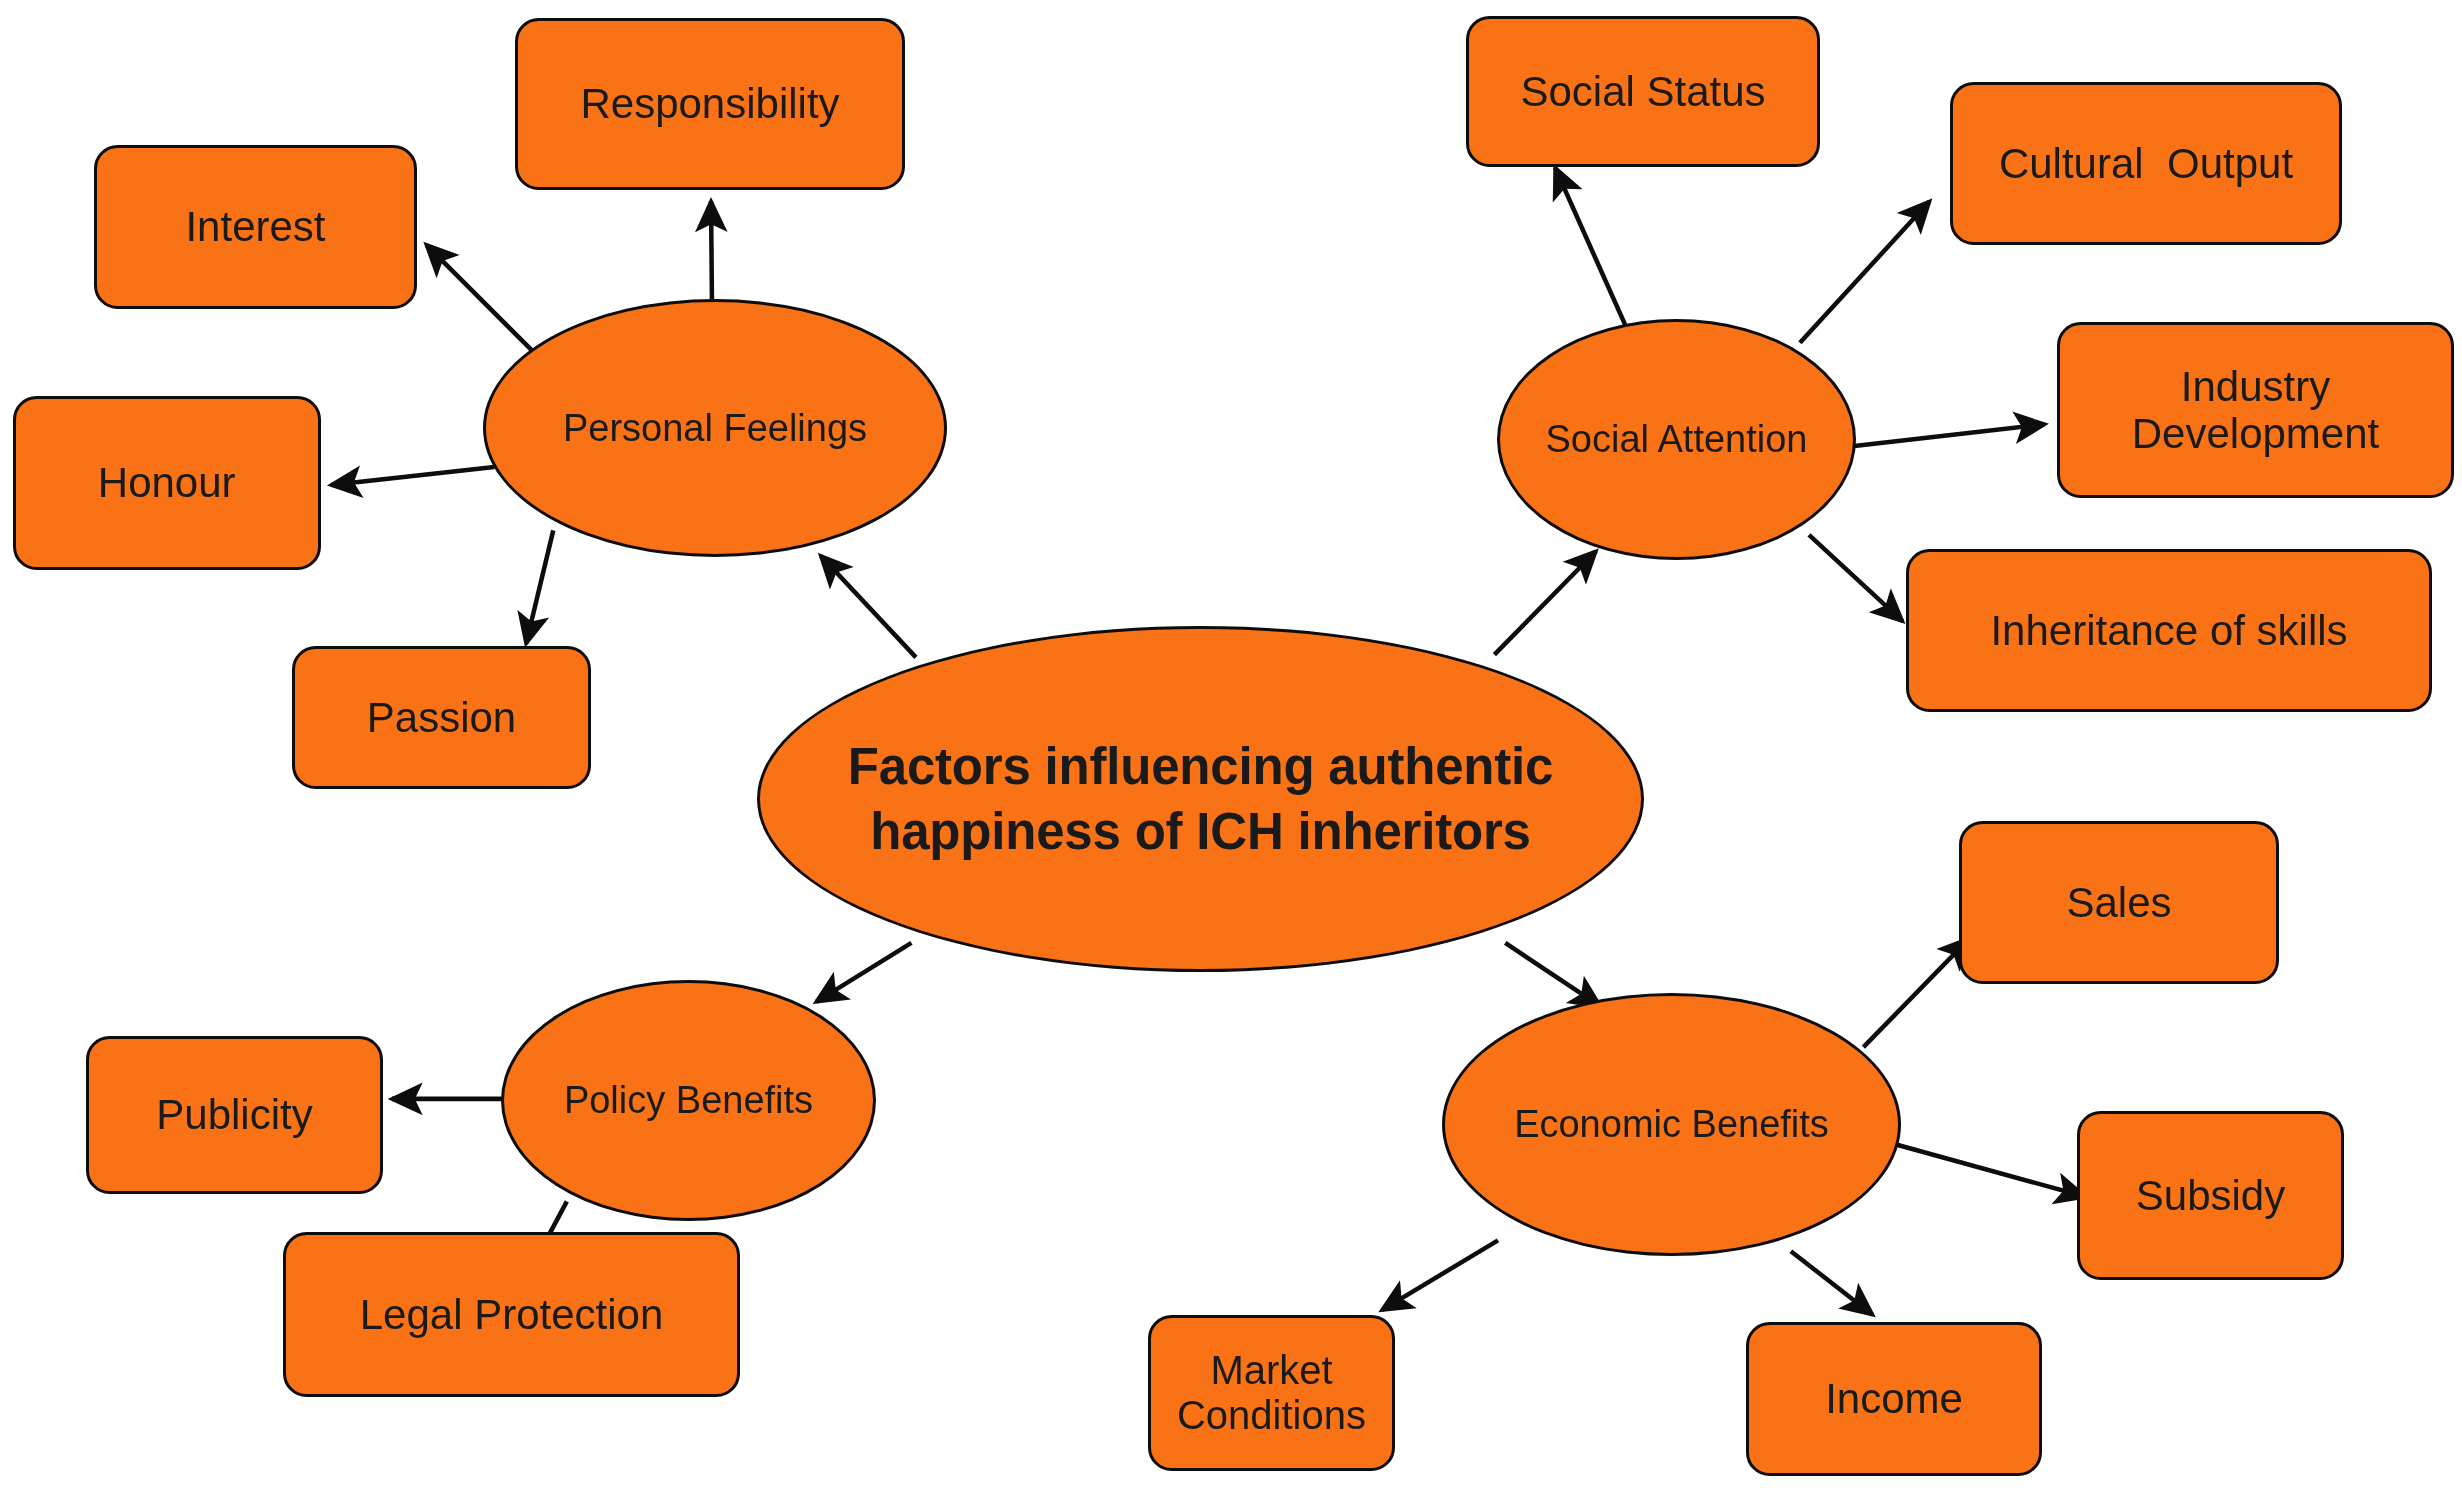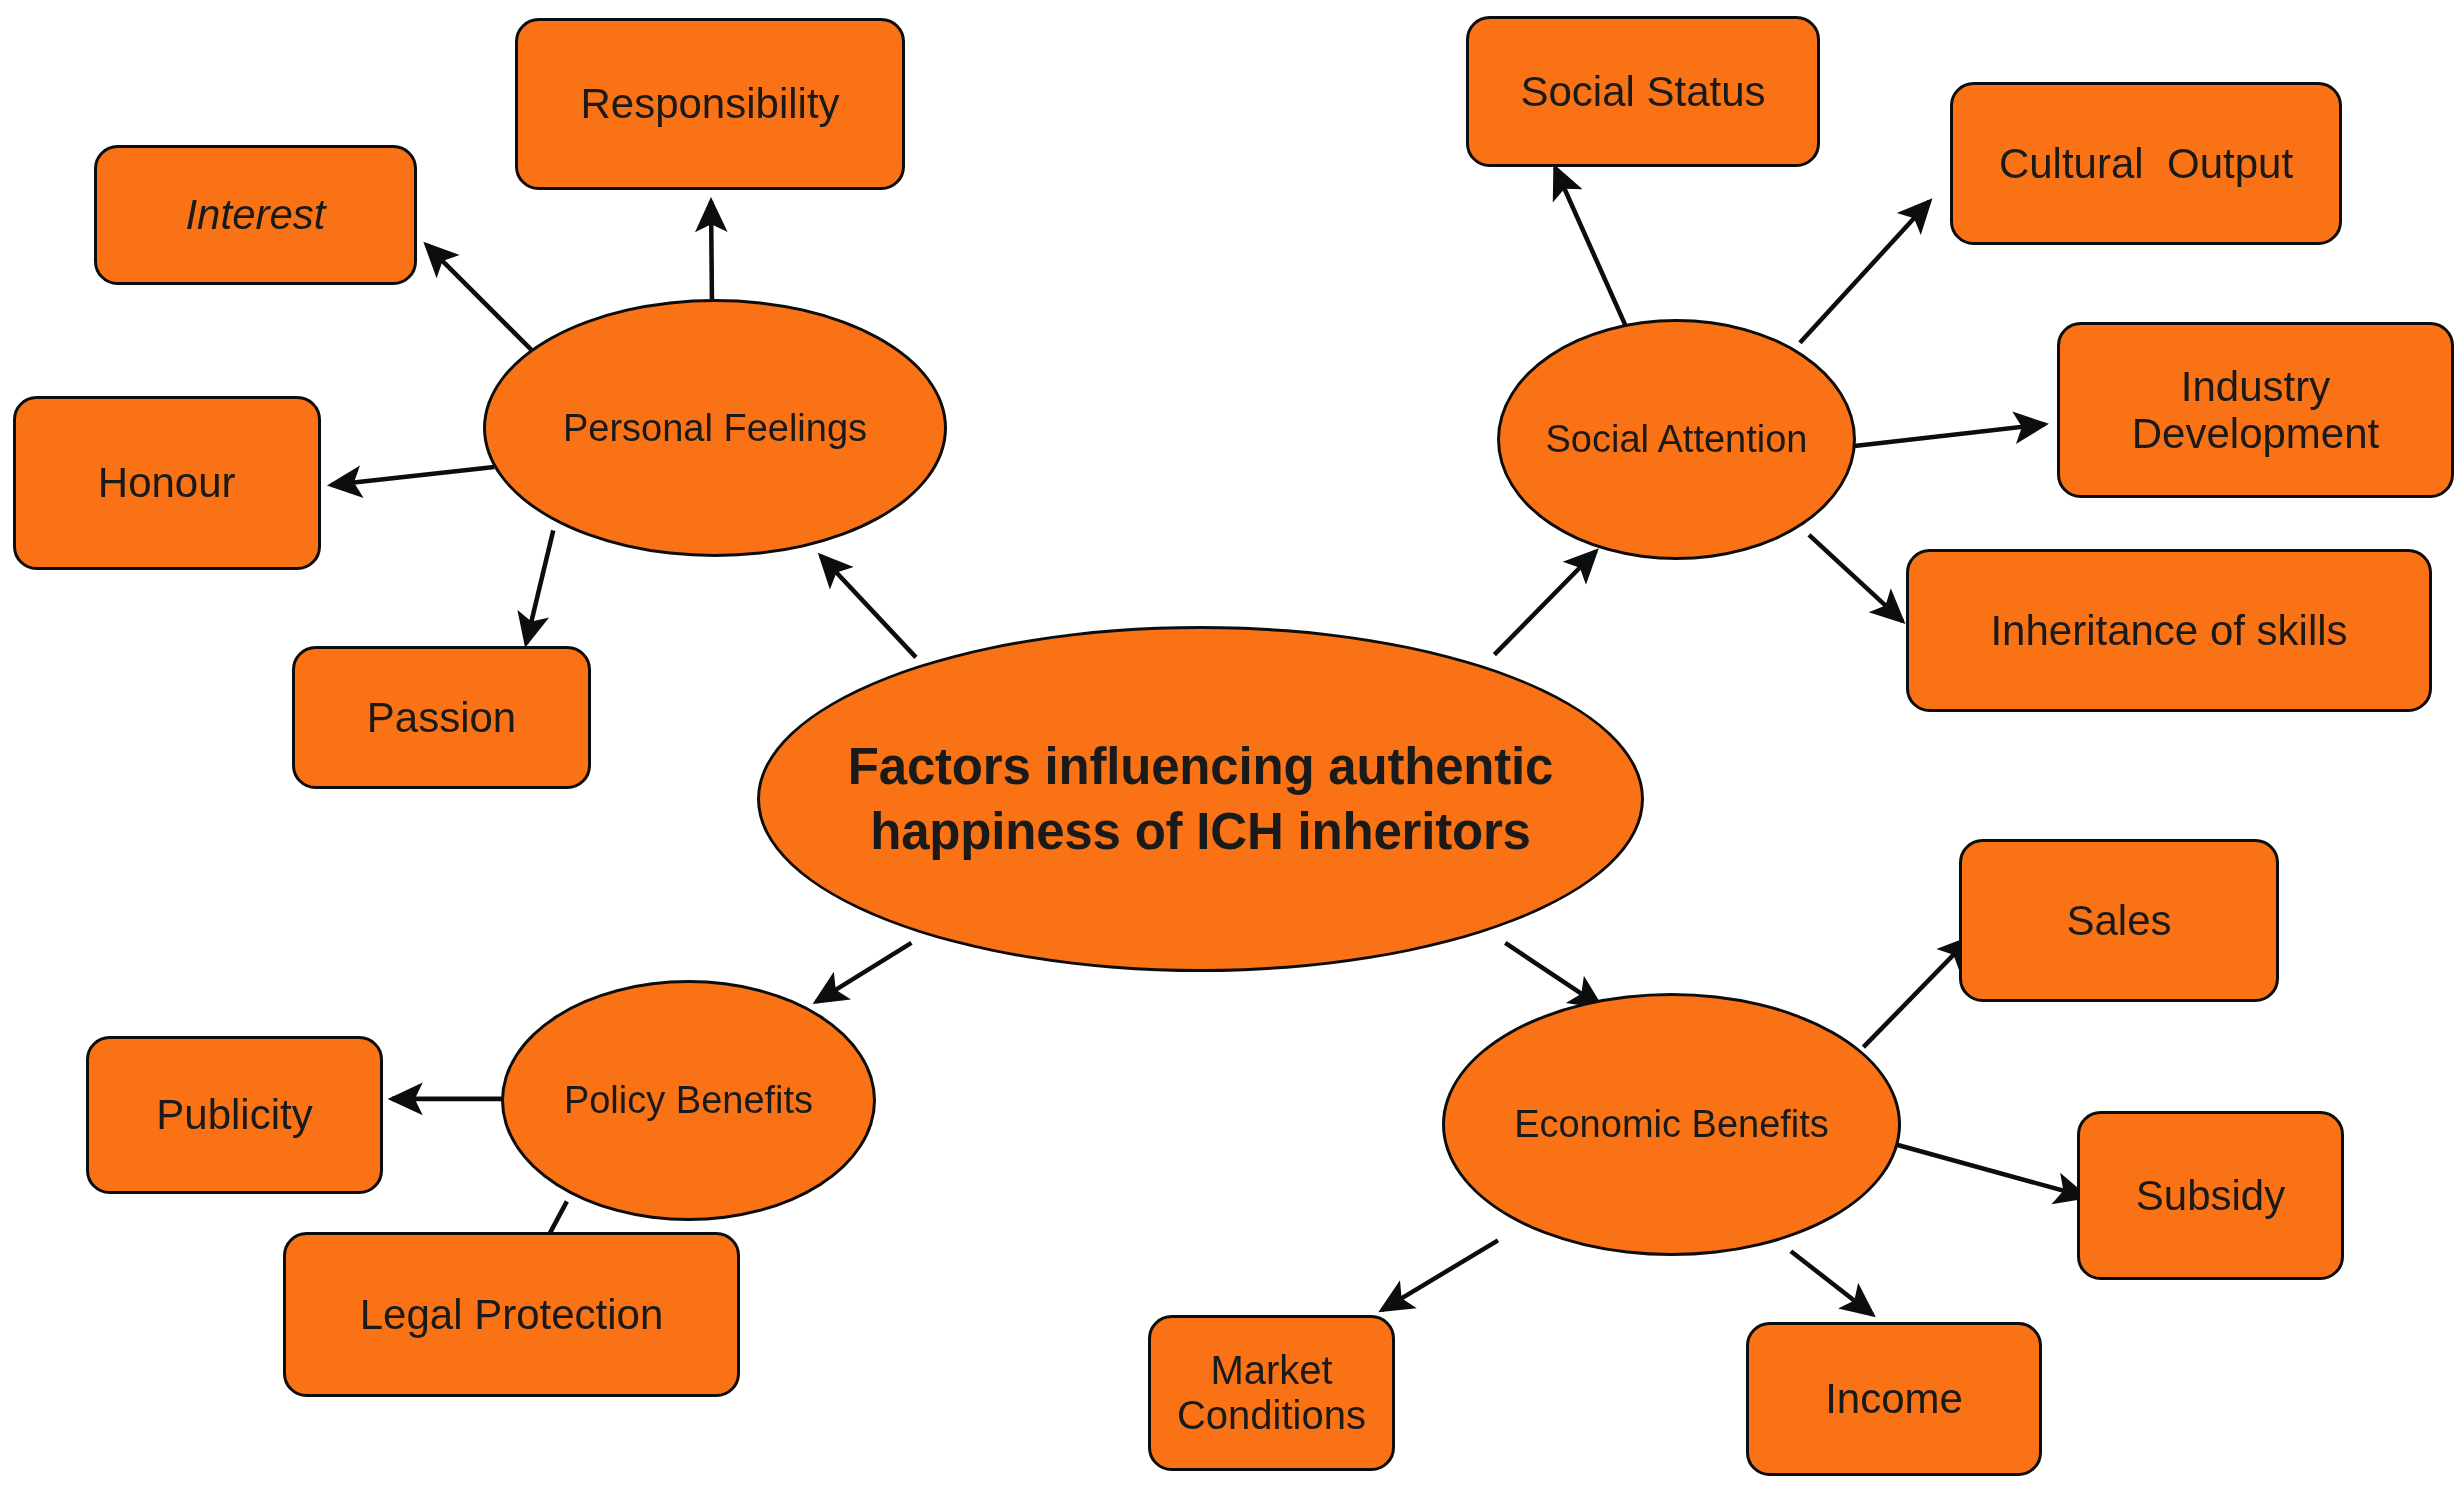--- a/index.html
+++ b/index.html
@@ -98,21 +98,21 @@
   </svg>
 
   <div class="node ellipse central" style="left:757px; top:626px; width:887px; height:346px;">
     <span>Factors influencing authentic happiness of ICH inheritors</span>
   </div>
 
   <div class="node ellipse" style="left:483px; top:299px; width:464px; height:258px;">
     <span>Personal Feelings</span>
   </div>
 
-  <div class="node box" style="left:94px; top:145px; width:323px; height:140px;font-style:italic;">
+  <div class="node box" style="left:94px; top:145px; width:323px; height:164px;">
     <span>Interest</span>
   </div>
 
   <div class="node box" style="left:515px; top:18px; width:390px; height:172px;">
     <span>Responsibility</span>
   </div>
 
   <div class="node box" style="left:12.7px; top:396px; width:308px; height:174px;">
     <span>Honour</span>
   </div>
@@ -151,21 +151,21 @@
   </div>
 
   <div class="node box" style="left:283px; top:1232px; width:457px; height:165px;">
     <span>Legal Protection</span>
   </div>
 
   <div class="node ellipse" style="left:1442px; top:993px; width:459px; height:263px;">
     <span>Economic Benefits</span>
   </div>
 
-  <div class="node box" style="left:1959px; top:821px; width:320px; height:163px;margin-top:18px;">
+  <div class="node box" style="left:1959px; top:821px; width:320px; height:163px;">
     <span>Sales</span>
   </div>
 
   <div class="node box" style="left:2077px; top:1111px; width:267px; height:169px;">
     <span>Subsidy</span>
   </div>
 
   <div class="node box tight" style="left:1148px; top:1315px; width:247px; height:156px;">
     <span>Market Conditions</span>
   </div>

